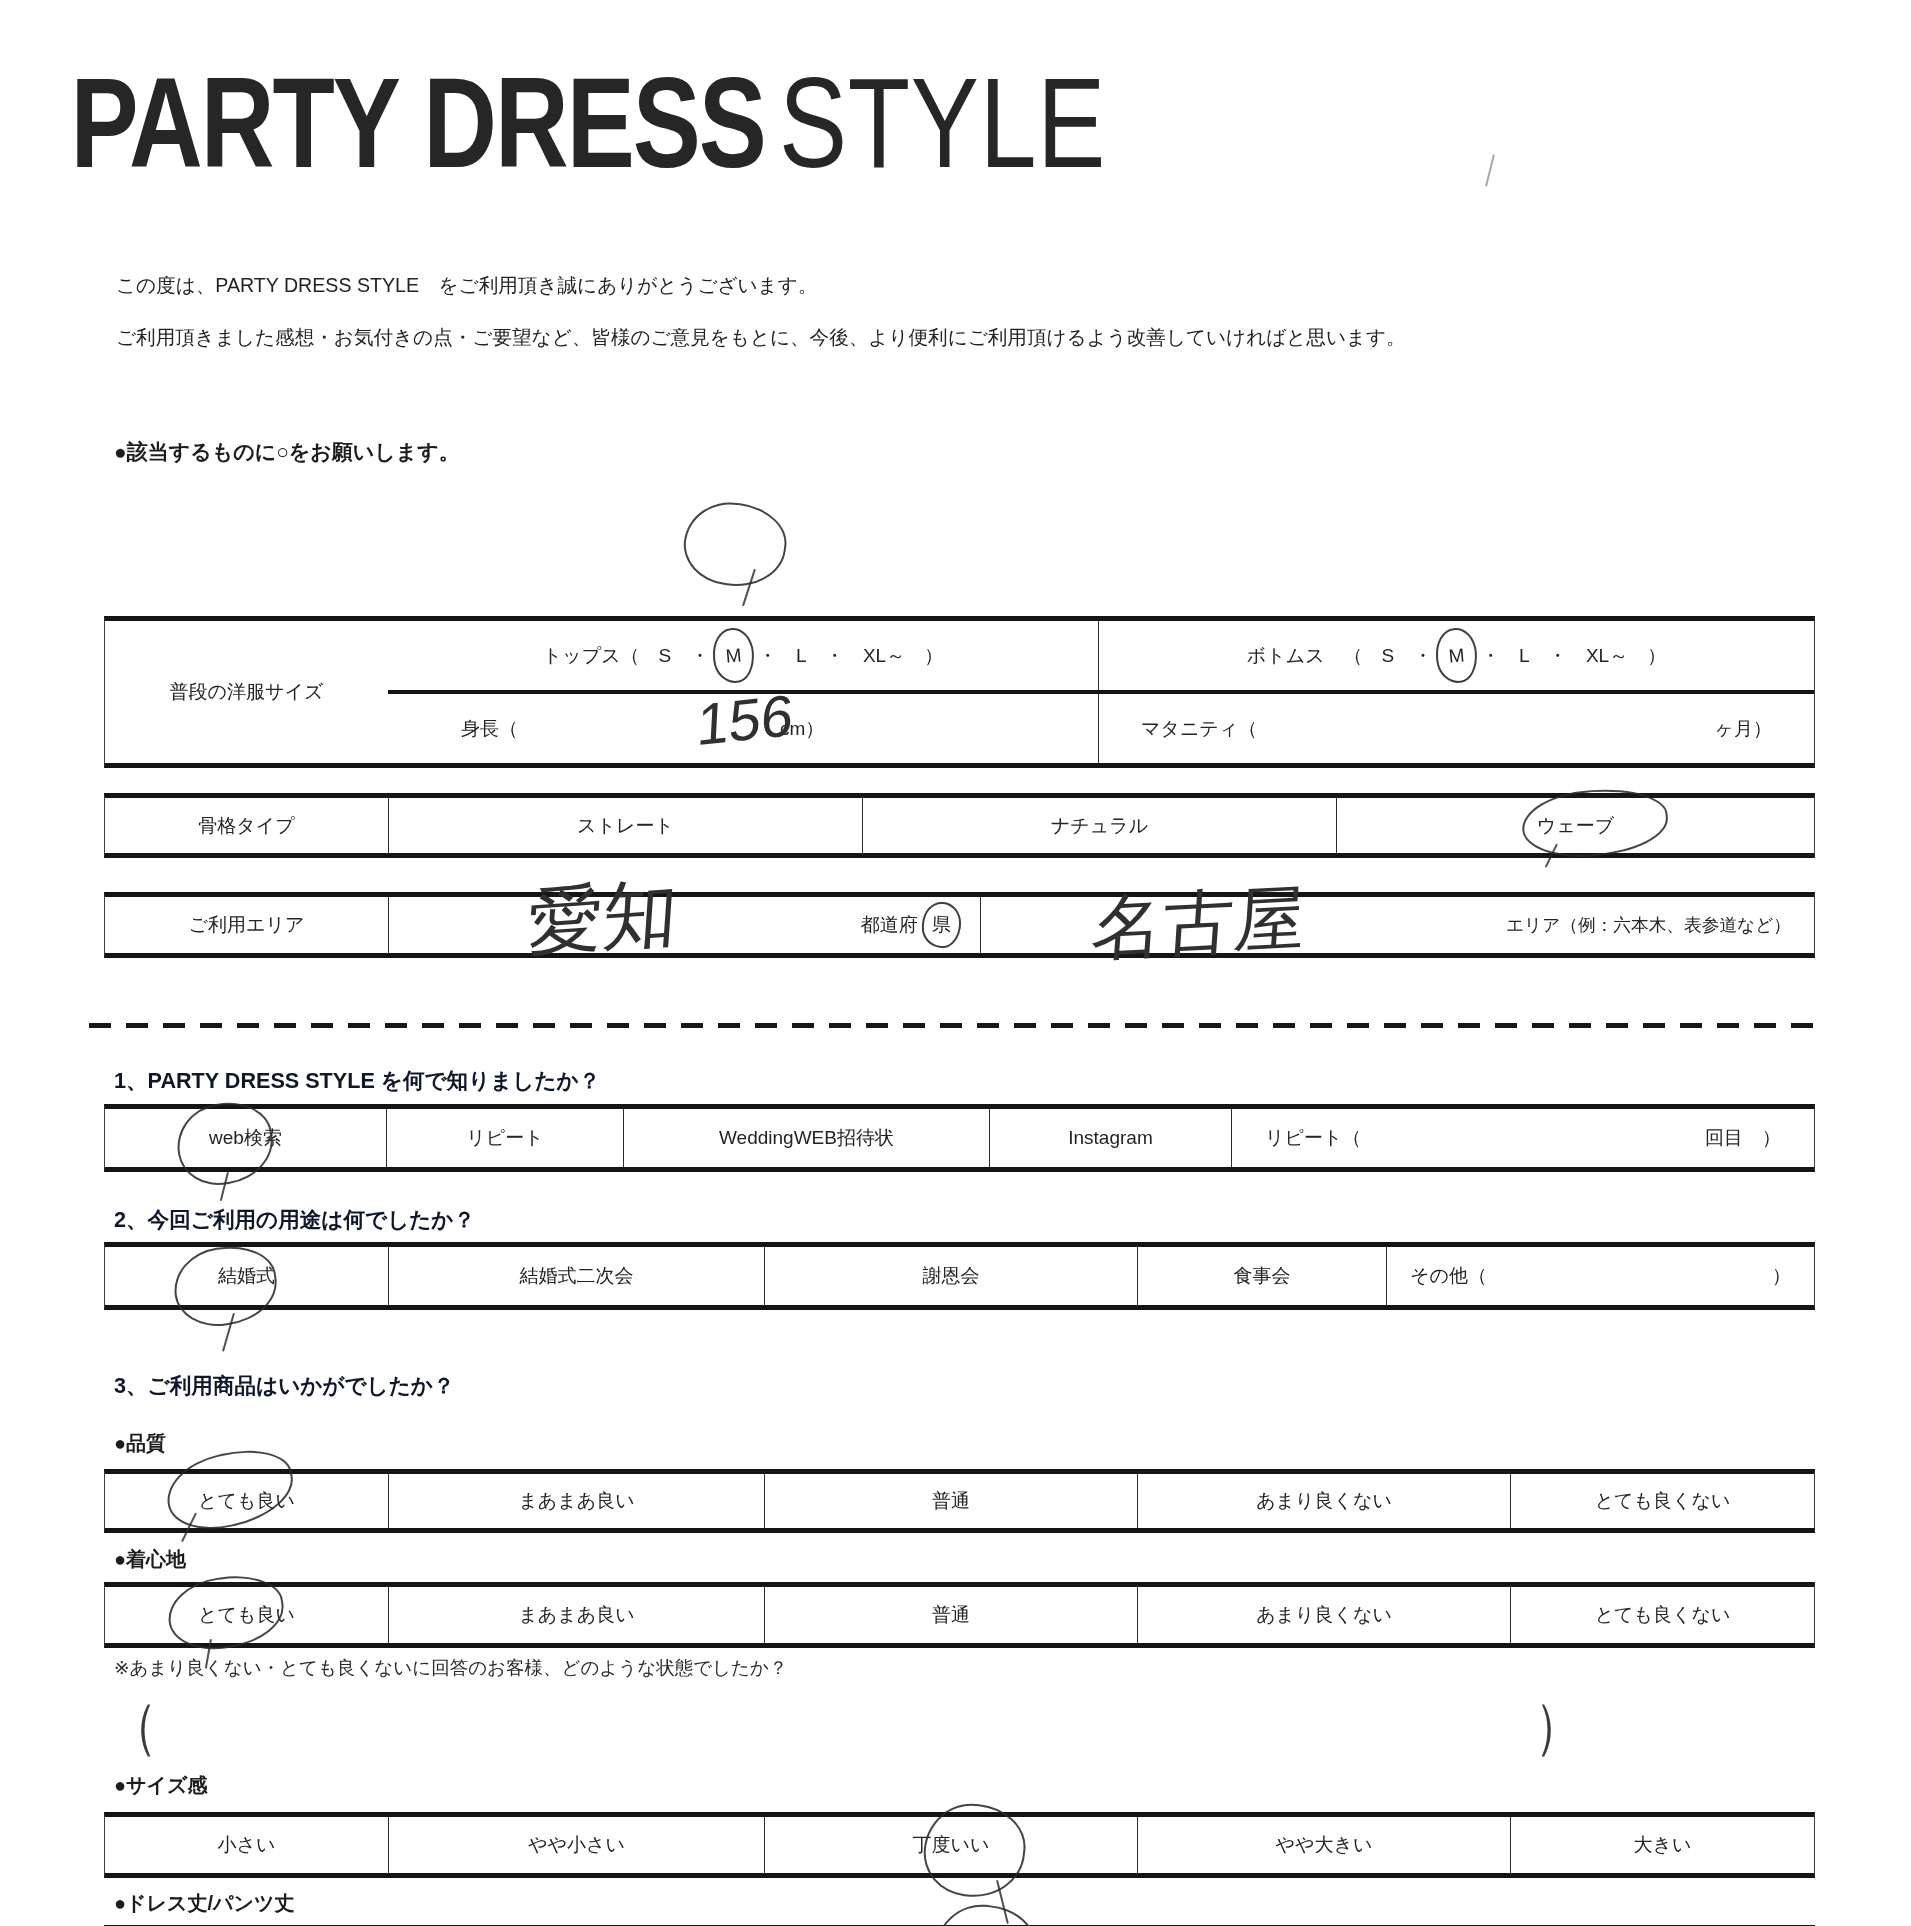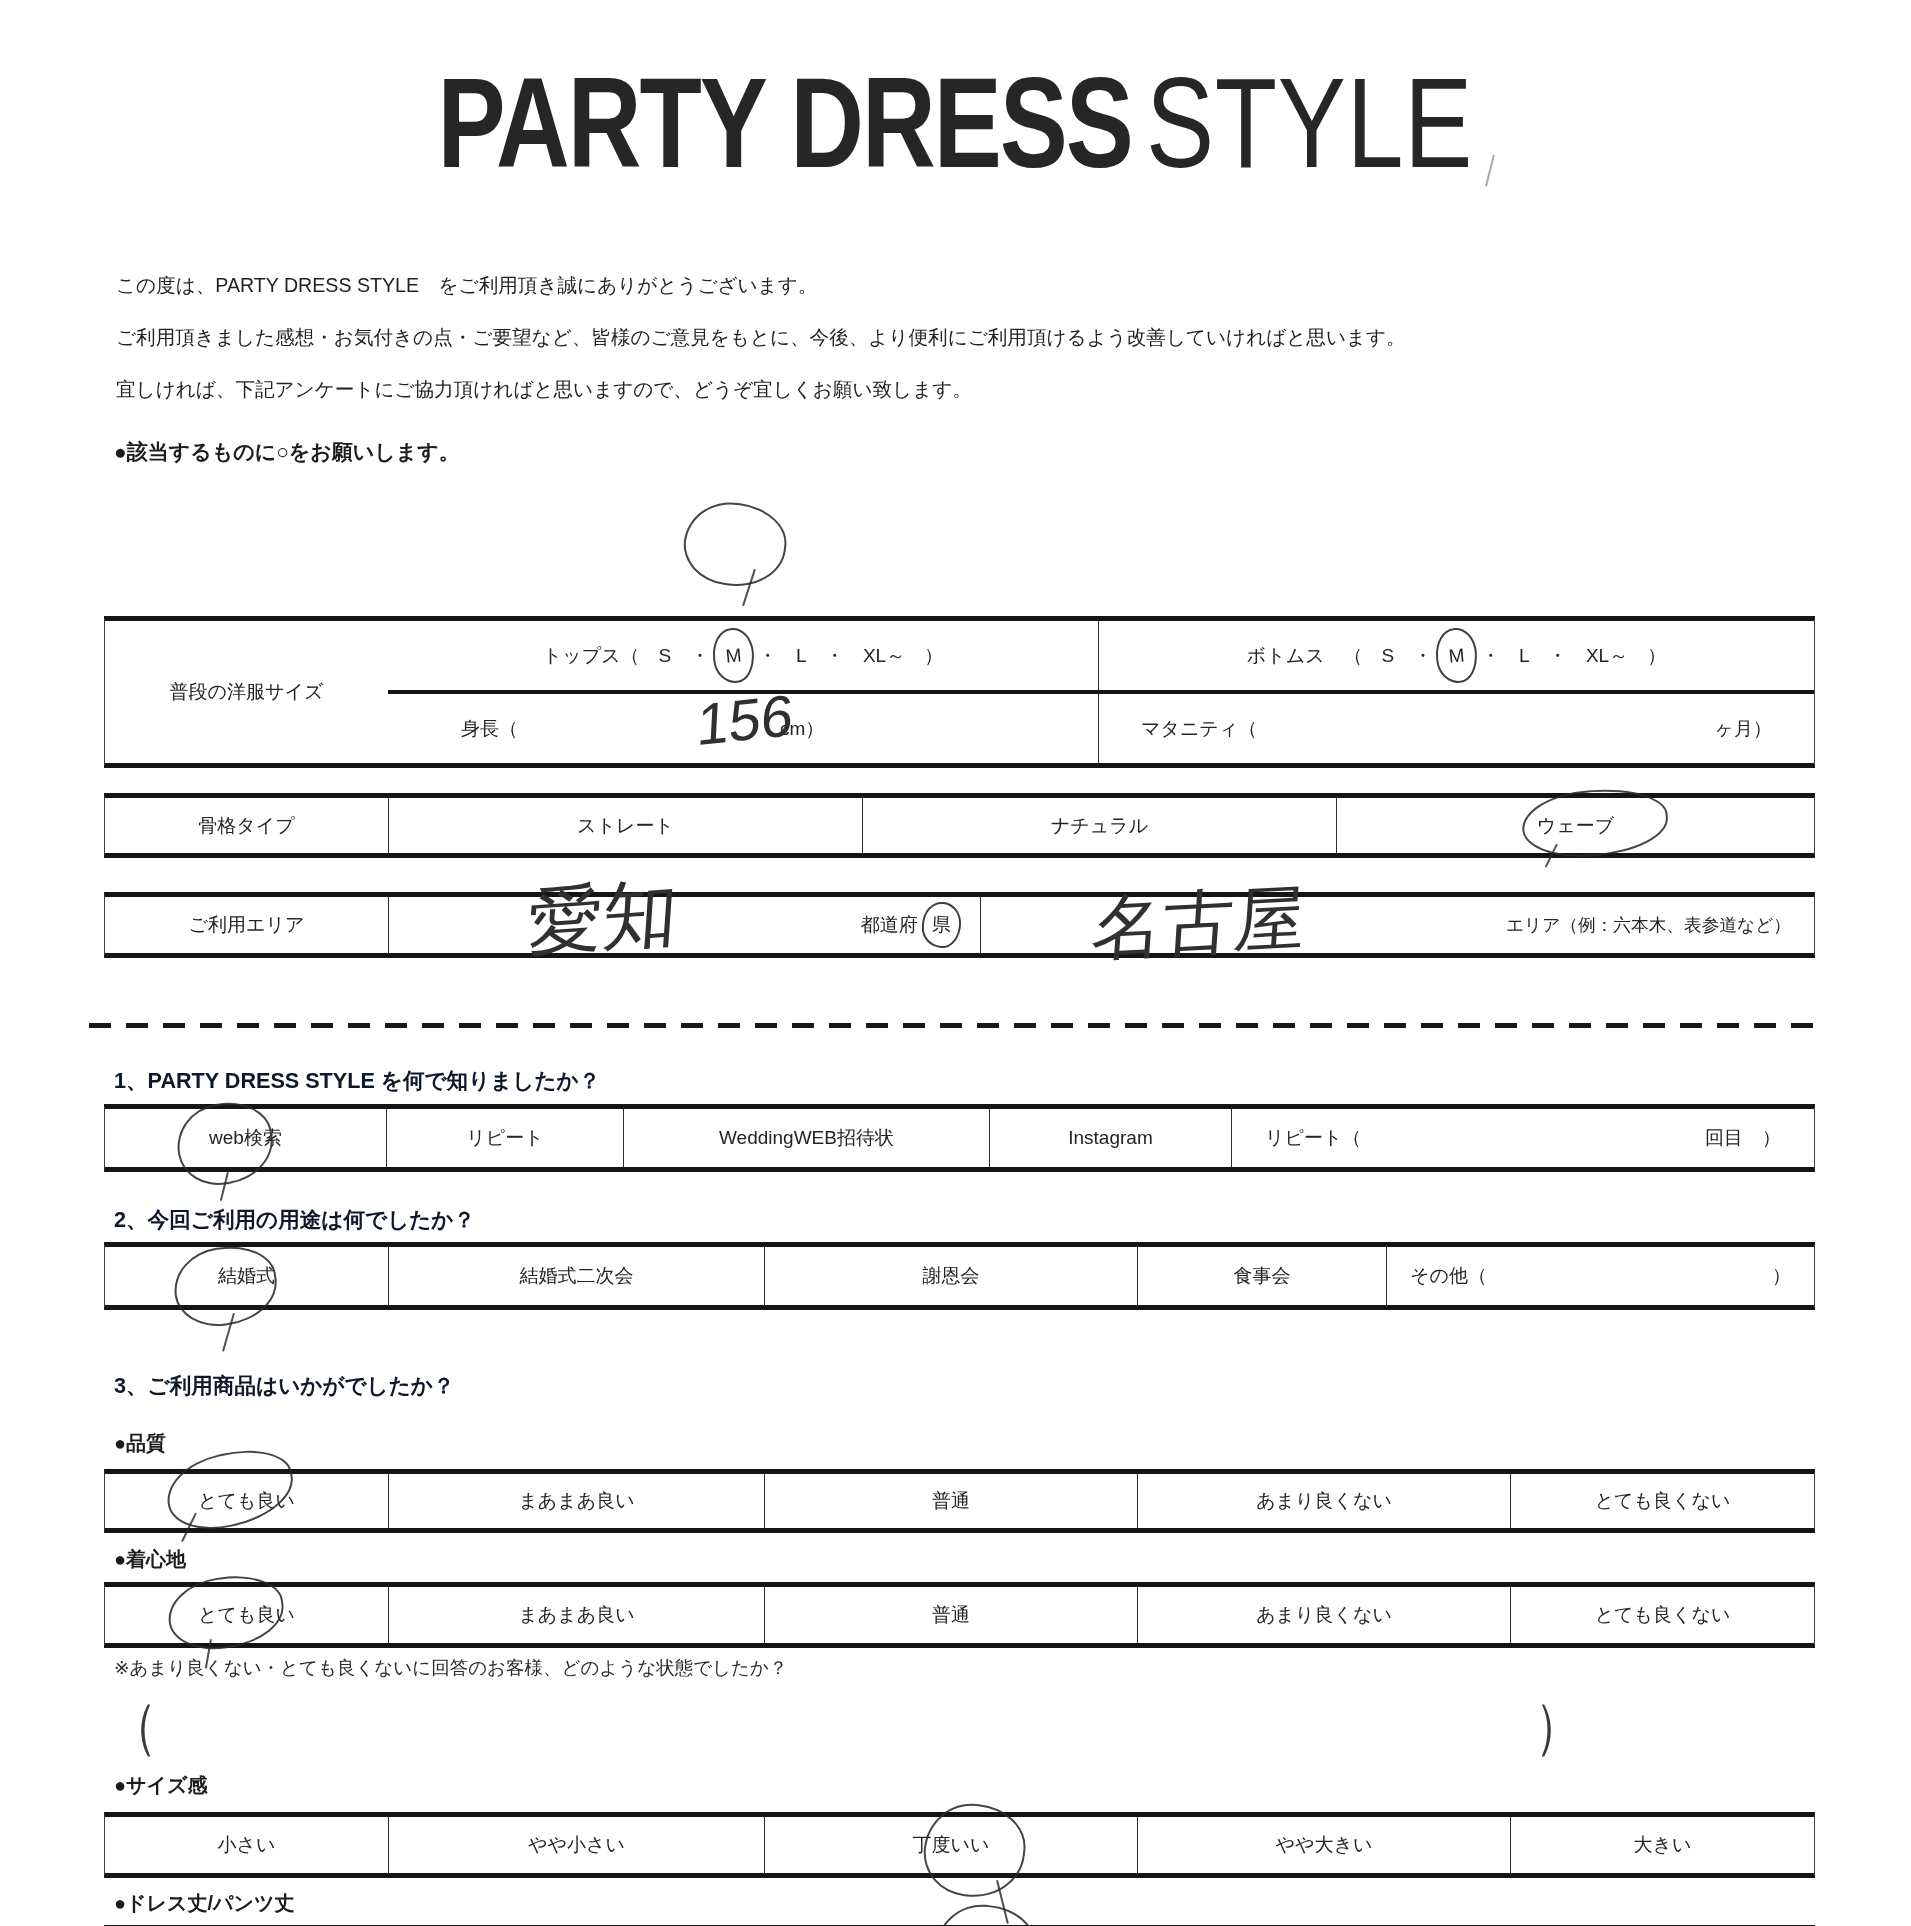--- a/index.html
+++ b/index.html
@@ -2,21 +2,21 @@
 <html style="font-size:6.2px"><head>
 <meta charset="utf-8">
 <style>
   html,body{margin:0;padding:0;background:#e8e8e8;}
   #page{
     position:relative;width:1911px;height:2703px;background:#ffffff;
     font-family:"Liberation Sans","DejaVu Sans",sans-serif;color:#202020;
     overflow:hidden;
   }
   
-  .brand{position:absolute;top:57px;left:0;width:100%;text-align:center;}
+  .brand{position:absolute;top:57px;left:0;width:100%;}
   .brand-inner{display:inline-block;font-size:116px;line-height:1.05;letter-spacing:-2.3px;
     transform:scale(.88,1.1);transform-origin:center top;white-space:nowrap;color:#262626;}
   .brand-bold{font-weight:700;}
   .brand-light{font-weight:400;margin-left:16px;letter-spacing:0.8px;}
   .artifact{position:absolute;background:#7a7a7a;border-radius:1.2px;}
   
   .intro{position:absolute;left:116px;top:259px;font-size:19.6px;line-height:52px;color:#222;white-space:nowrap;}
   .qtitle{position:absolute;left:114px;font-size:21.6px;font-weight:700;color:#0f172a;white-space:nowrap;}
   .slabel{position:absolute;left:114px;font-size:20px;font-weight:700;color:#1c1c1c;white-space:nowrap;}
   .note{position:absolute;left:114px;font-size:18.5px;color:#2a2a2a;white-space:nowrap;}
@@ -53,21 +53,20 @@
   <div class="brand">
     <div class="brand-inner">
       <span class="brand-bold">PARTY DRESS</span><span class="brand-light">STYLE</span>
     </div>
   </div>
   <div class="artifact" style="left:1489px;top:154px;width:1.9px;height:33px;transform:rotate(14deg);opacity:.65"></div>
 
   <div class="intro">
     <div>この度は、PARTY DRESS STYLE　をご利用頂き誠にありがとうございます。</div>
     <div>ご利用頂きました感想・お気付きの点・ご要望など、皆様のご意見をもとに、今後、より便利にご利用頂けるよう改善していければと思います。</div>
-    <div>宜しければ、下記アンケートにご協力頂ければと思いますので、どうぞ宜しくお願い致します。</div>
   </div>
 
   <div class="slabel" style="top:438px;font-size:21px">●該当するものに○をお願いします。</div>
 
 
   <div class="tbl" style="top:616px;height:142px">
     <div class="row" style="height:100%">
       <div class="cell" style="width:283px">普段の洋服サイズ</div>
       <div class="vstack">
         <div class="row" style="height:69px;border-top:none">

